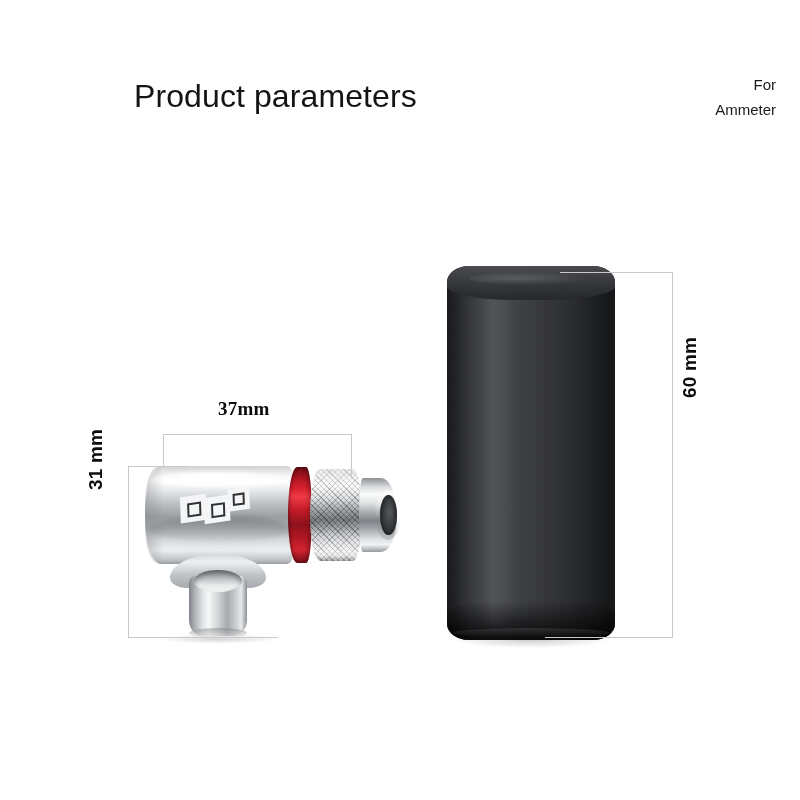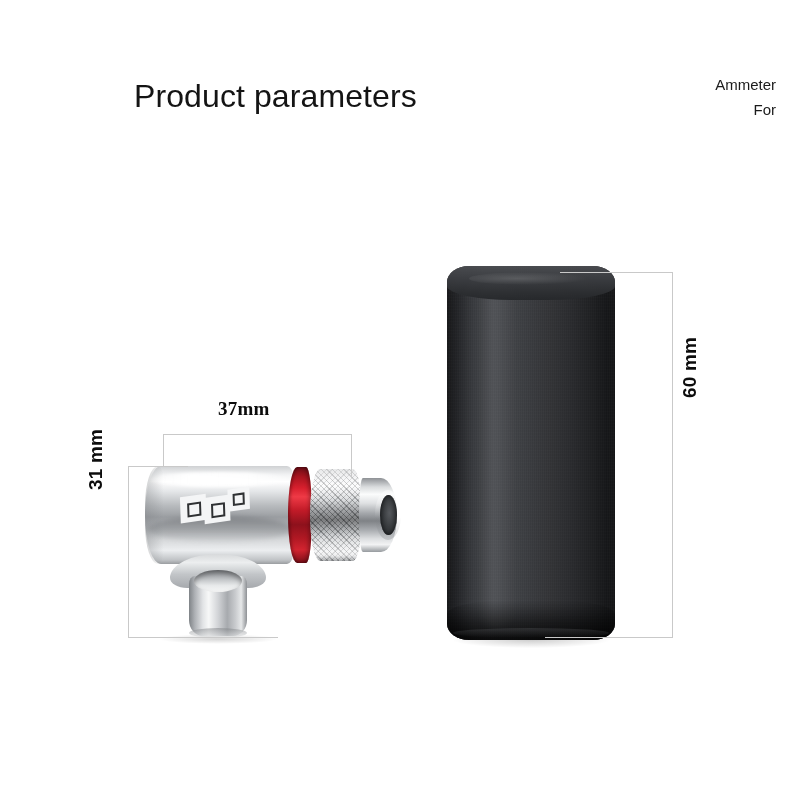--- a/index.html
+++ b/index.html
@@ -462,22 +462,22 @@
   }
 </style>
 </head>
 <body>
 
 <div class="canvas">
 
   <div class="page-title">Product parameters</div>
 
   <div class="usage-note">
+    <span class="note-line">For</span>
     <span class="note-line">Ammeter</span>
-    <span class="note-line">For</span>
   </div>
 
   <div class="black-tube-wrap">
     <div class="black-tube-shadow"></div>
     <div class="black-tube"></div>
     <div class="black-tube-tex"></div>
     <div class="black-tube-spec"></div>
     <div class="black-tube-top">
       <div class="black-tube-top-sheen"></div>
     </div>

